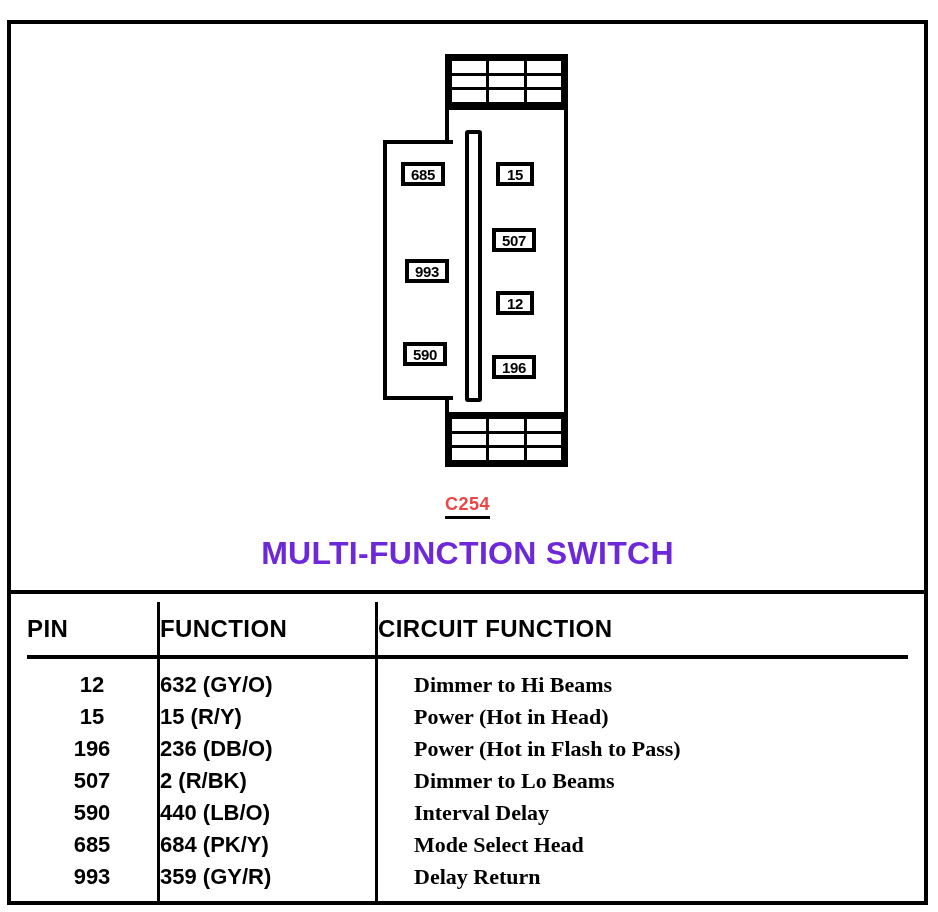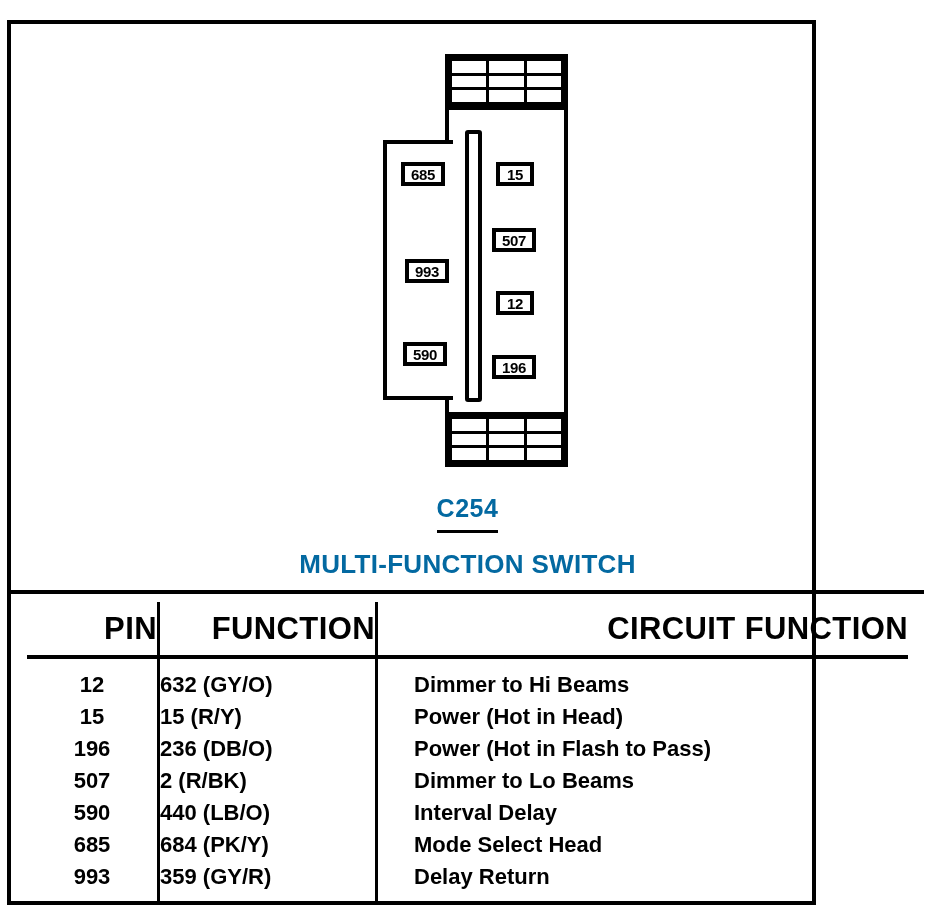--- a/index.html
+++ b/index.html
@@ -21,21 +21,21 @@
     height: 912px;
     background: #ffffff;
     overflow: hidden;
   }
 
   
   .frame {
     position: absolute;
     left: 7px;
     top: 20px;
-    width: 809px;
+    width: 921px;
     height: 885px;
     border: 4px solid #000000;
     box-sizing: border-box;
   }
 
   
   .diagram-area {
     position: absolute;
     left: 0px;
     top: 0px;
@@ -151,33 +151,33 @@
   .caption {
     position: absolute;
     left: 0px;
     top: 470px;
     width: 913px;
     text-align: center;
   }
   .caption-code {
     font-family: "Liberation Sans", sans-serif;
     font-weight: bold;
-    font-size: 25px;
-    color: #0369a1;
+    font-size: 18px;
+    color: #ef4444;
     letter-spacing: 0.5px;
     display: inline-block;
     border-bottom: 3px solid #000000;
-    padding-bottom: 7px;
+    padding-bottom: 1px;
   }
   .caption-name {
     margin-top: 16px;
     font-family: "Liberation Sans", sans-serif;
     font-weight: bold;
-    font-size: 26px;
-    color: #0369a1;
+    font-size: 32px;
+    color: #6d28d9;
     letter-spacing: 0.3px;
   }
 
   
   .table-divider {
     position: absolute;
     left: 0px;
     top: 566px;
     width: 913px;
     height: 4px;
@@ -194,37 +194,37 @@
   }
   .pin-table th,
   .pin-table td {
     font-family: "Liberation Sans", sans-serif;
     color: #000000;
     padding: 0;
   }
   .pin-table thead th {
     height: 53px;
     font-weight: bold;
-    font-size: 31px;
+    font-size: 24px;
     letter-spacing: 0.4px;
     border-bottom: 4px solid #000000;
     border-right: 3px solid #000000;
-    text-align: right;
+    text-align: left;
     vertical-align: middle;
   }
   .pin-table thead th.last { border-right: none; }
 
   .pin-table tbody td {
     height: 32px;
     font-weight: bold;
     font-size: 22px;
     border-right: 3px solid #000000;
     vertical-align: middle;
   }
-  .pin-table tbody td.last { border-right: none; }
+  .pin-table tbody td.last { border-right: none; font-family: Liberation Serif, serif; }
   .col-pin     { width: 130px; text-align: center; }
   .col-circuit { width: 215px; }
   .col-func    { text-align: left; padding-left: 36px !important; }
 
   .pin-table tbody tr.first td { padding-top: 10px; }
   .pin-table tbody tr.last-row td { padding-bottom: 8px; }
 </style>
 </head>
 <body>
 

